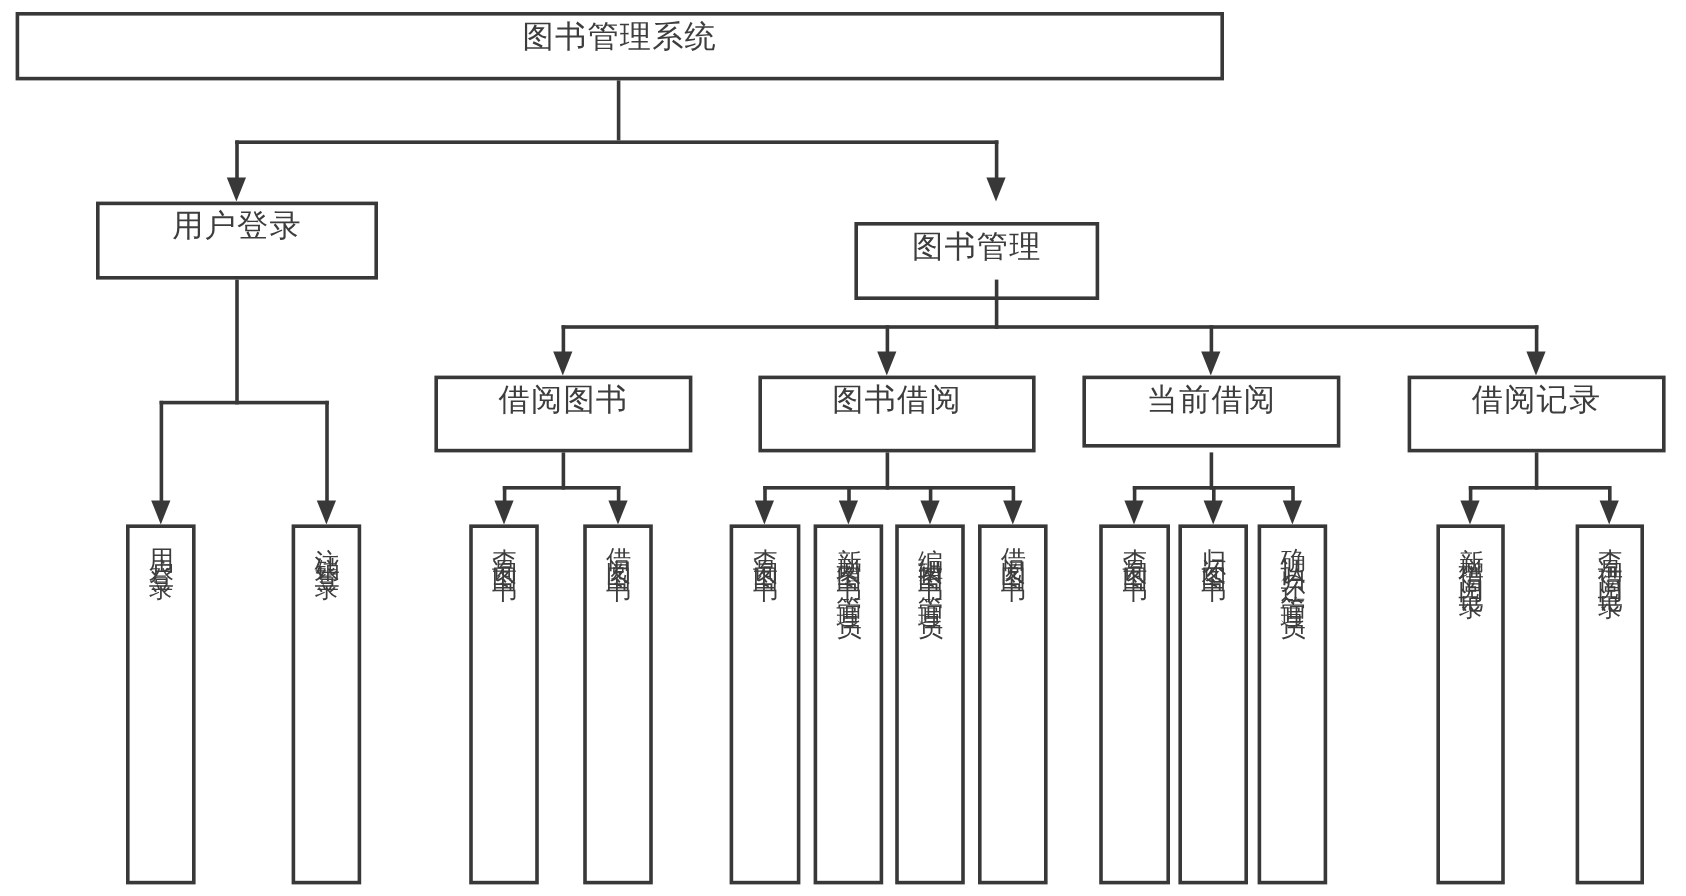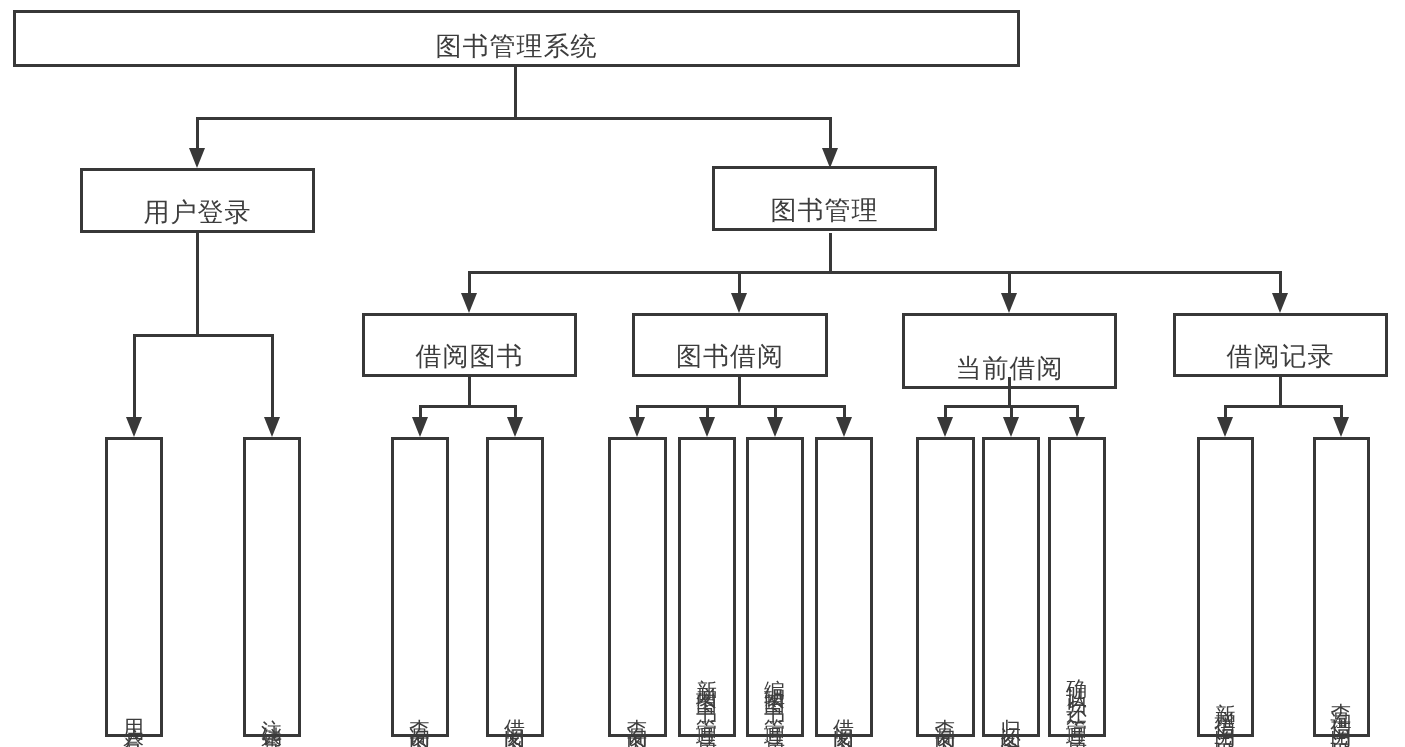--- a/index.html
+++ b/index.html
@@ -16,21 +16,21 @@
     overflow:hidden;
     font-family:"Liberation Sans","DejaVu Sans",sans-serif;
     color:var(--text);
   }
   .node{
     position:absolute;
     box-sizing:border-box;
     border:3px solid var(--line);
     background:#ffffff;
     display:flex;
-    align-items:flex-end;
+    align-items:flex-start;
     justify-content:center;
     font-size:26px;
     letter-spacing:1px;
     white-space:nowrap;
   }
   .leaf{
     font-size:21px;
   }
   .leaf .vtxt{
     writing-mode:vertical-lr;
@@ -68,21 +68,21 @@
   <div class="vl" style="left:514px;top:67px;height:50px"></div>
   <div class="hl" style="left:196px;top:117px;width:636px"></div>
   <div class="vl" style="left:196px;top:117px;height:33px"></div>
   <div class="arr" style="left:189px;top:148px"></div>
   <div class="vl" style="left:828.5px;top:117px;height:33px"></div>
   <div class="arr" style="left:821.5px;top:148px"></div>
 
   <div class="node" style="left:80px;top:168px;width:235px;height:65px">
     <span>用户登录</span>
   </div>
-  <div class="node" style="left:712px;top:166px;width:225px;height:65px">
+  <div class="node" style="left:712px;top:185px;width:204px;height:65px">
     <span>图书管理</span>
   </div>
 
   <div class="vl" style="left:196px;top:233px;height:104px"></div>
   <div class="hl" style="left:132.5px;top:334px;width:141px"></div>
   <div class="vl" style="left:132.5px;top:334px;height:85px"></div>
   <div class="arr" style="left:125.5px;top:417px"></div>
   <div class="vl" style="left:270.5px;top:334px;height:85px"></div>
   <div class="arr" style="left:263.5px;top:417px"></div>
 
@@ -93,24 +93,24 @@
   <div class="vl" style="left:738px;top:271px;height:24px"></div>
   <div class="arr" style="left:731px;top:293px"></div>
   <div class="vl" style="left:1008px;top:271px;height:24px"></div>
   <div class="arr" style="left:1001px;top:293px"></div>
   <div class="vl" style="left:1279px;top:271px;height:24px"></div>
   <div class="arr" style="left:1272px;top:293px"></div>
 
   <div class="node" style="left:362px;top:313px;width:215px;height:64px">
     <span>借阅图书</span>
   </div>
-  <div class="node" style="left:632px;top:313px;width:196px;height:64px">
+  <div class="node" style="left:632px;top:313px;width:231px;height:64px">
     <span>图书借阅</span>
   </div>
-  <div class="node" style="left:902px;top:313px;width:215px;height:76px">
+  <div class="node" style="left:902px;top:313px;width:215px;height:60px">
     <span>当前借阅</span>
   </div>
   <div class="node" style="left:1173px;top:313px;width:215px;height:64px">
     <span>借阅记录</span>
   </div>
 
   <div class="vl" style="left:468px;top:377px;height:31px"></div>
   <div class="hl" style="left:418.5px;top:405px;width:98px"></div>
   <div class="vl" style="left:418.5px;top:405px;height:14px"></div>
   <div class="arr" style="left:411.5px;top:417px"></div>

